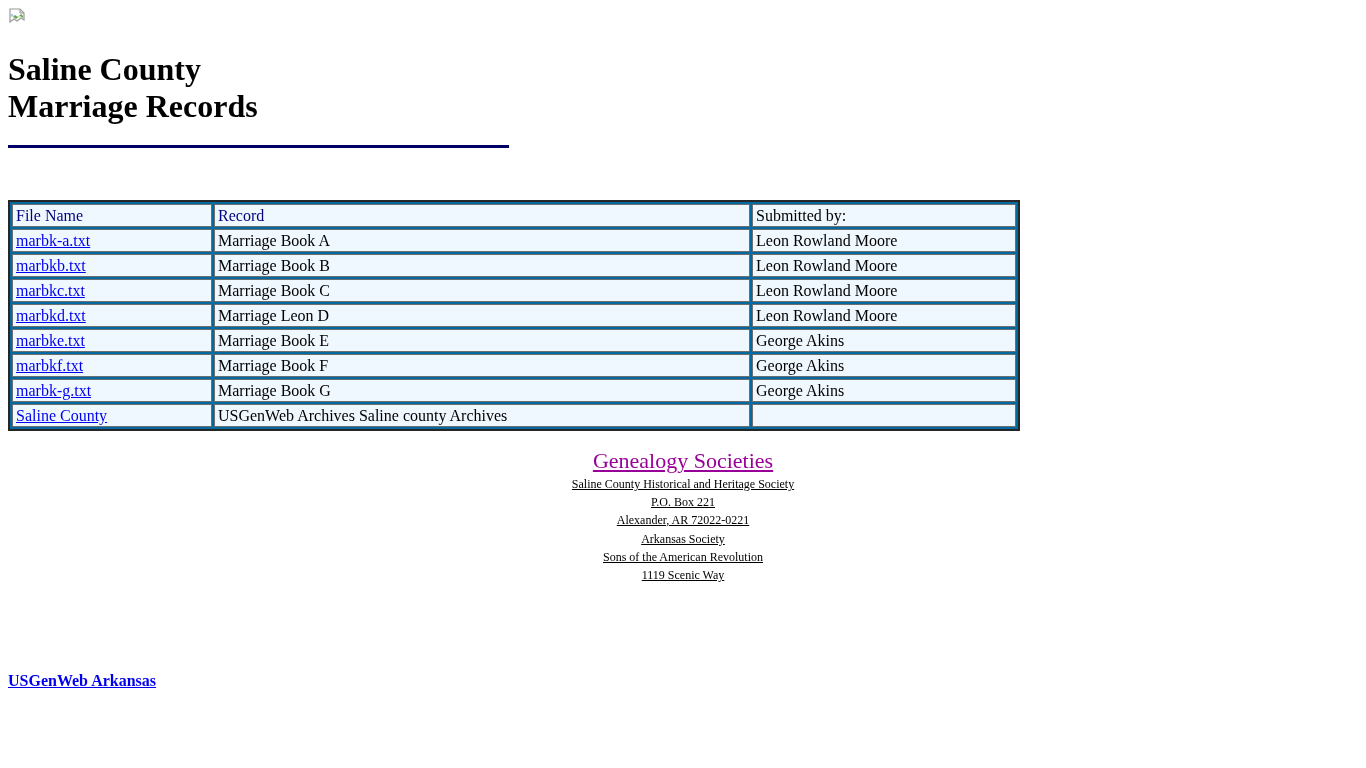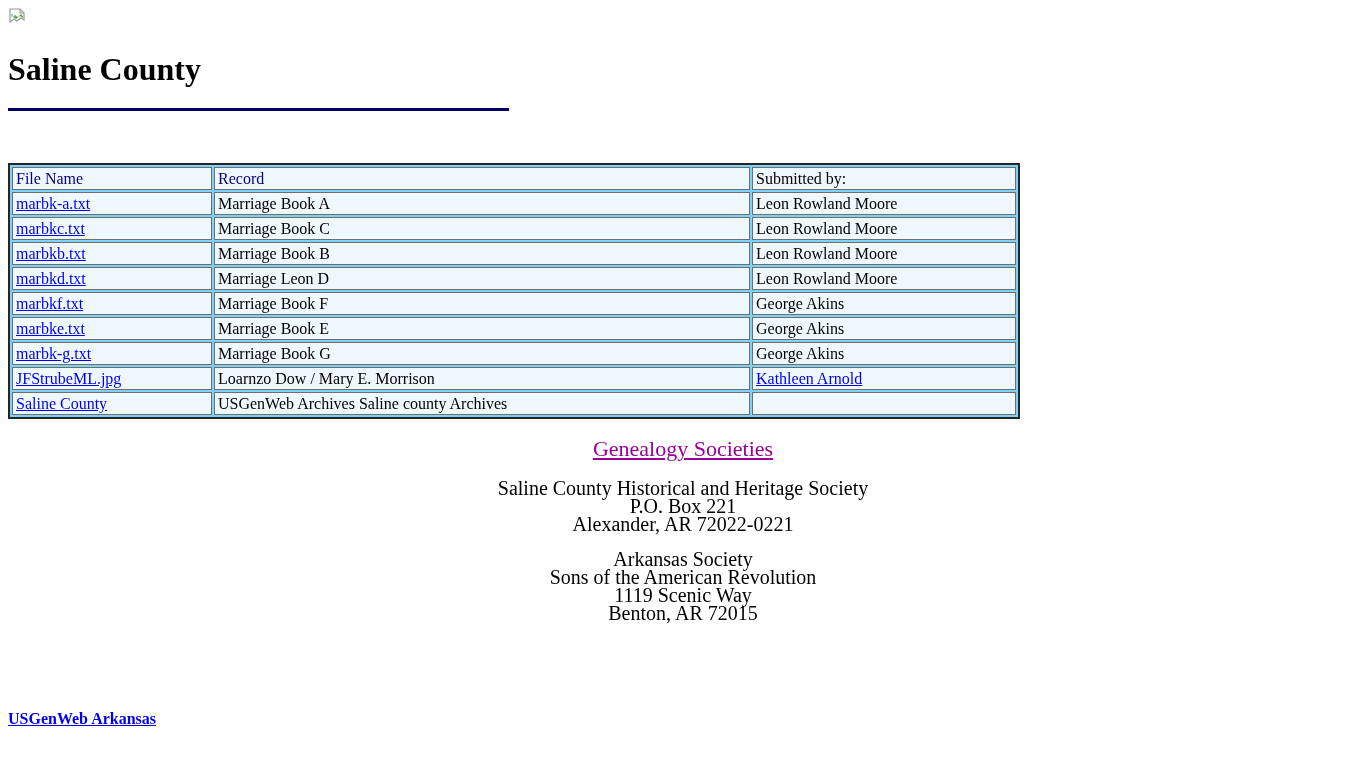--- a/index.html
+++ b/index.html
@@ -40,21 +40,21 @@
     margin: 8px 0 0 0;
   }
   
   table.records {
     border-collapse: separate;
     border-spacing: 2px;
     border: 2px solid #262626;
     table-layout: fixed;
     width: 1012px;
     margin-top: 52px;
-    background: #7dd3fc;
+    background: #0369a1;
   }
   table.records td, table.records th {
     border: 1px solid #6e6e6e;
     background: #f0f8ff;
     padding: 1px 3px;
     font-size: 16px;
     line-height: 19px;
     height: 19px;
     overflow: hidden;
     white-space: nowrap;
@@ -72,30 +72,31 @@
   a.lnk {
     color: #0000ee;
     text-decoration: underline;
     cursor: pointer;
   }
   a.bold { font-weight: normal; }
   a.visited { color: #990099; }
   
   .center-zone {
     text-align: center;
+    text-decoration: underline;
   }
   .gene-link {
     display: inline-block;
     font-size: 22px;
     margin-top: 17px;
   }
   .society {
-    font-size: 20px;
+    font-size: 12px;
     line-height: 18px;
-    margin-top: 17px;
+    margin-top: 1px;
   }
   .society div { white-space: nowrap; }
   
   .bottom-left {
     margin-top: 88px;
     font-size: 16px;
   }
   .bottom-left a { font-weight: bold; text-decoration: underline; }
 </style>
 </head>
@@ -105,21 +106,21 @@
 
   <span class="broken-img">
     <svg width="19" height="19" viewBox="0 0 19 19">
       <path d="M2 1 h10 l4 4 v7 l-3 -2 -4 3 -3 -2 -4 3 z" fill="#fdfdfd" stroke="#9a9a9a" stroke-width="1.2"></path>
       <path d="M12 1 l4 4 h-4 z" fill="#d8d8d8" stroke="#9a9a9a" stroke-width="1"></path>
       <path d="M3 11 l4 -4 3 2 3 -3 2 2 v2 l-3 -2 -4 3 -3 -2 -2 2 z" fill="#6aa84f"></path>
       <path d="M4 6 a1.4 1.4 0 1 0 0.1 0 z" fill="#a4c2f4"></path>
     </svg>
   </span>
 
-  <h1 class="title"><span>Saline County</span><br></h1>
+  <h1 class="title"><span>Saline County</span><br><span>Marriage Records</span></h1>
 
   <hr class="rule">
 
   <table class="records">
     <colgroup>
         <col class="c1">
         <col class="c2">
         <col class="c3">
       </colgroup>
     <tbody>
@@ -127,53 +128,48 @@
       <th class="hdr-file">File Name</th>
       <th class="hdr-record">Record</th>
       <th class="hdr-submitted">Submitted by:</th>
     </tr>
     <tr>
       <td class="ctr"><a class="lnk bold">marbk-a.txt</a></td>
       <td class="ctr">Marriage Book A</td>
       <td class="lft">Leon Rowland Moore</td>
     </tr>
     <tr>
-      <td class="ctr"><a class="lnk bold">marbkc.txt</a></td>
-      <td class="ctr">Marriage Book C</td>
+      <td class="ctr"><a class="lnk bold">marbkb.txt</a></td>
+      <td class="ctr">Marriage Book B</td>
       <td class="lft">Leon Rowland Moore</td>
     </tr>
     <tr>
-      <td class="ctr"><a class="lnk bold">marbkb.txt</a></td>
-      <td class="ctr">Marriage Book B</td>
+      <td class="ctr"><a class="lnk bold">marbkc.txt</a></td>
+      <td class="ctr">Marriage Book C</td>
       <td class="lft">Leon Rowland Moore</td>
     </tr>
     <tr>
       <td class="ctr"><a class="lnk bold">marbkd.txt</a></td>
       <td class="ctr">Marriage Leon D</td>
       <td class="lft">Leon Rowland Moore</td>
     </tr>
     <tr>
-      <td class="ctr"><a class="lnk bold">marbkf.txt</a></td>
-      <td class="ctr">Marriage Book F</td>
+      <td class="ctr"><a class="lnk bold">marbke.txt</a></td>
+      <td class="ctr">Marriage Book E</td>
       <td class="lft">George Akins</td>
     </tr>
     <tr>
-      <td class="ctr"><a class="lnk bold">marbke.txt</a></td>
-      <td class="ctr">Marriage Book E</td>
+      <td class="ctr"><a class="lnk bold">marbkf.txt</a></td>
+      <td class="ctr">Marriage Book F</td>
       <td class="lft">George Akins</td>
     </tr>
     <tr>
       <td class="ctr"><a class="lnk bold">marbk-g.txt</a></td>
       <td class="ctr">Marriage Book G</td>
       <td class="lft">George Akins</td>
-    </tr>
-    <tr>
-      <td class="ctr"><a class="lnk">JFStrubeML.jpg</a></td>
-      <td class="ctr">Loarnzo Dow / Mary E. Morrison</td>
-      <td class="ctr"><a class="lnk">Kathleen Arnold</a></td>
     </tr>
     <tr>
       <td class="lft"><a class="lnk">Saline County</a></td>
       <td class="lft">USGenWeb Archives Saline county Archives</td>
       <td class="nocell"></td>
     </tr>
   </tbody>
     </table>
 
   <div class="center-zone">
@@ -182,21 +178,20 @@
     <div class="society">
       <div>Saline County Historical and Heritage Society</div>
       <div>P.O. Box 221</div>
       <div>Alexander, AR 72022-0221</div>
     </div>
 
     <div class="society">
       <div>Arkansas Society</div>
       <div>Sons of the American Revolution</div>
       <div>1119 Scenic Way</div>
-      <div>Benton, AR 72015</div>
     </div>
   </div>
 
   <div class="bottom-left">
     <a class="lnk">USGenWeb Arkansas</a>
   </div>
 
   
 
 </div>

